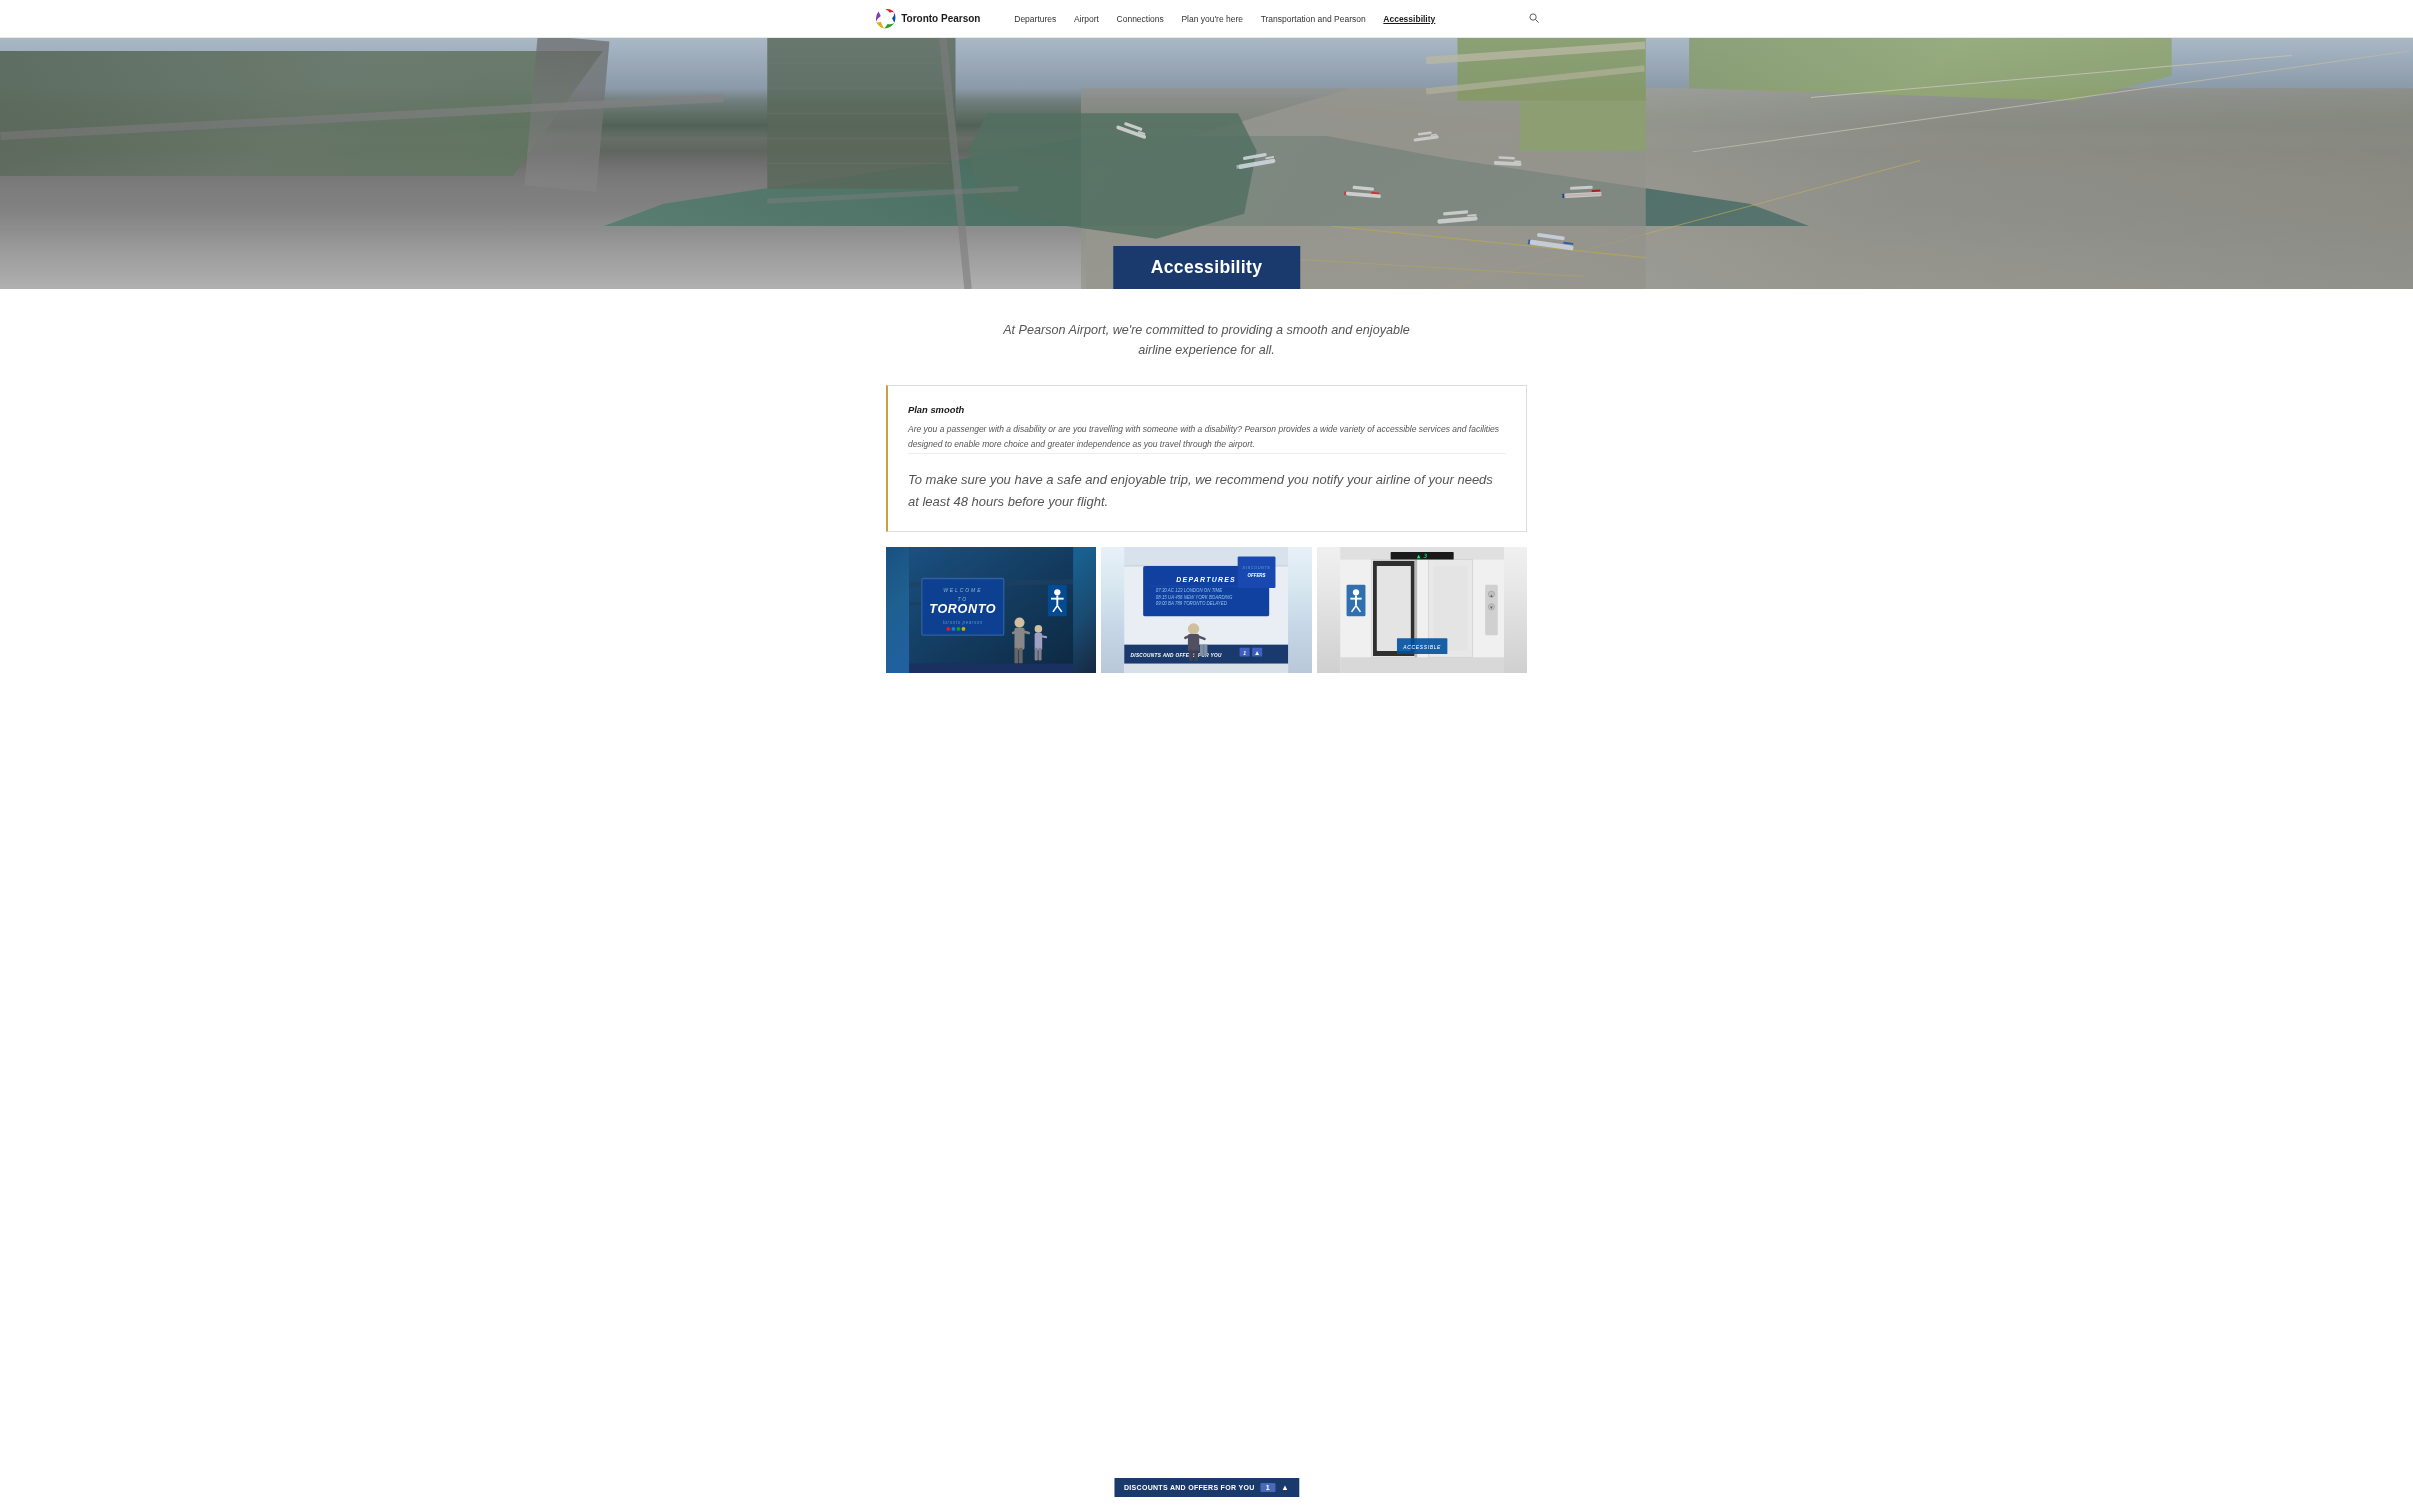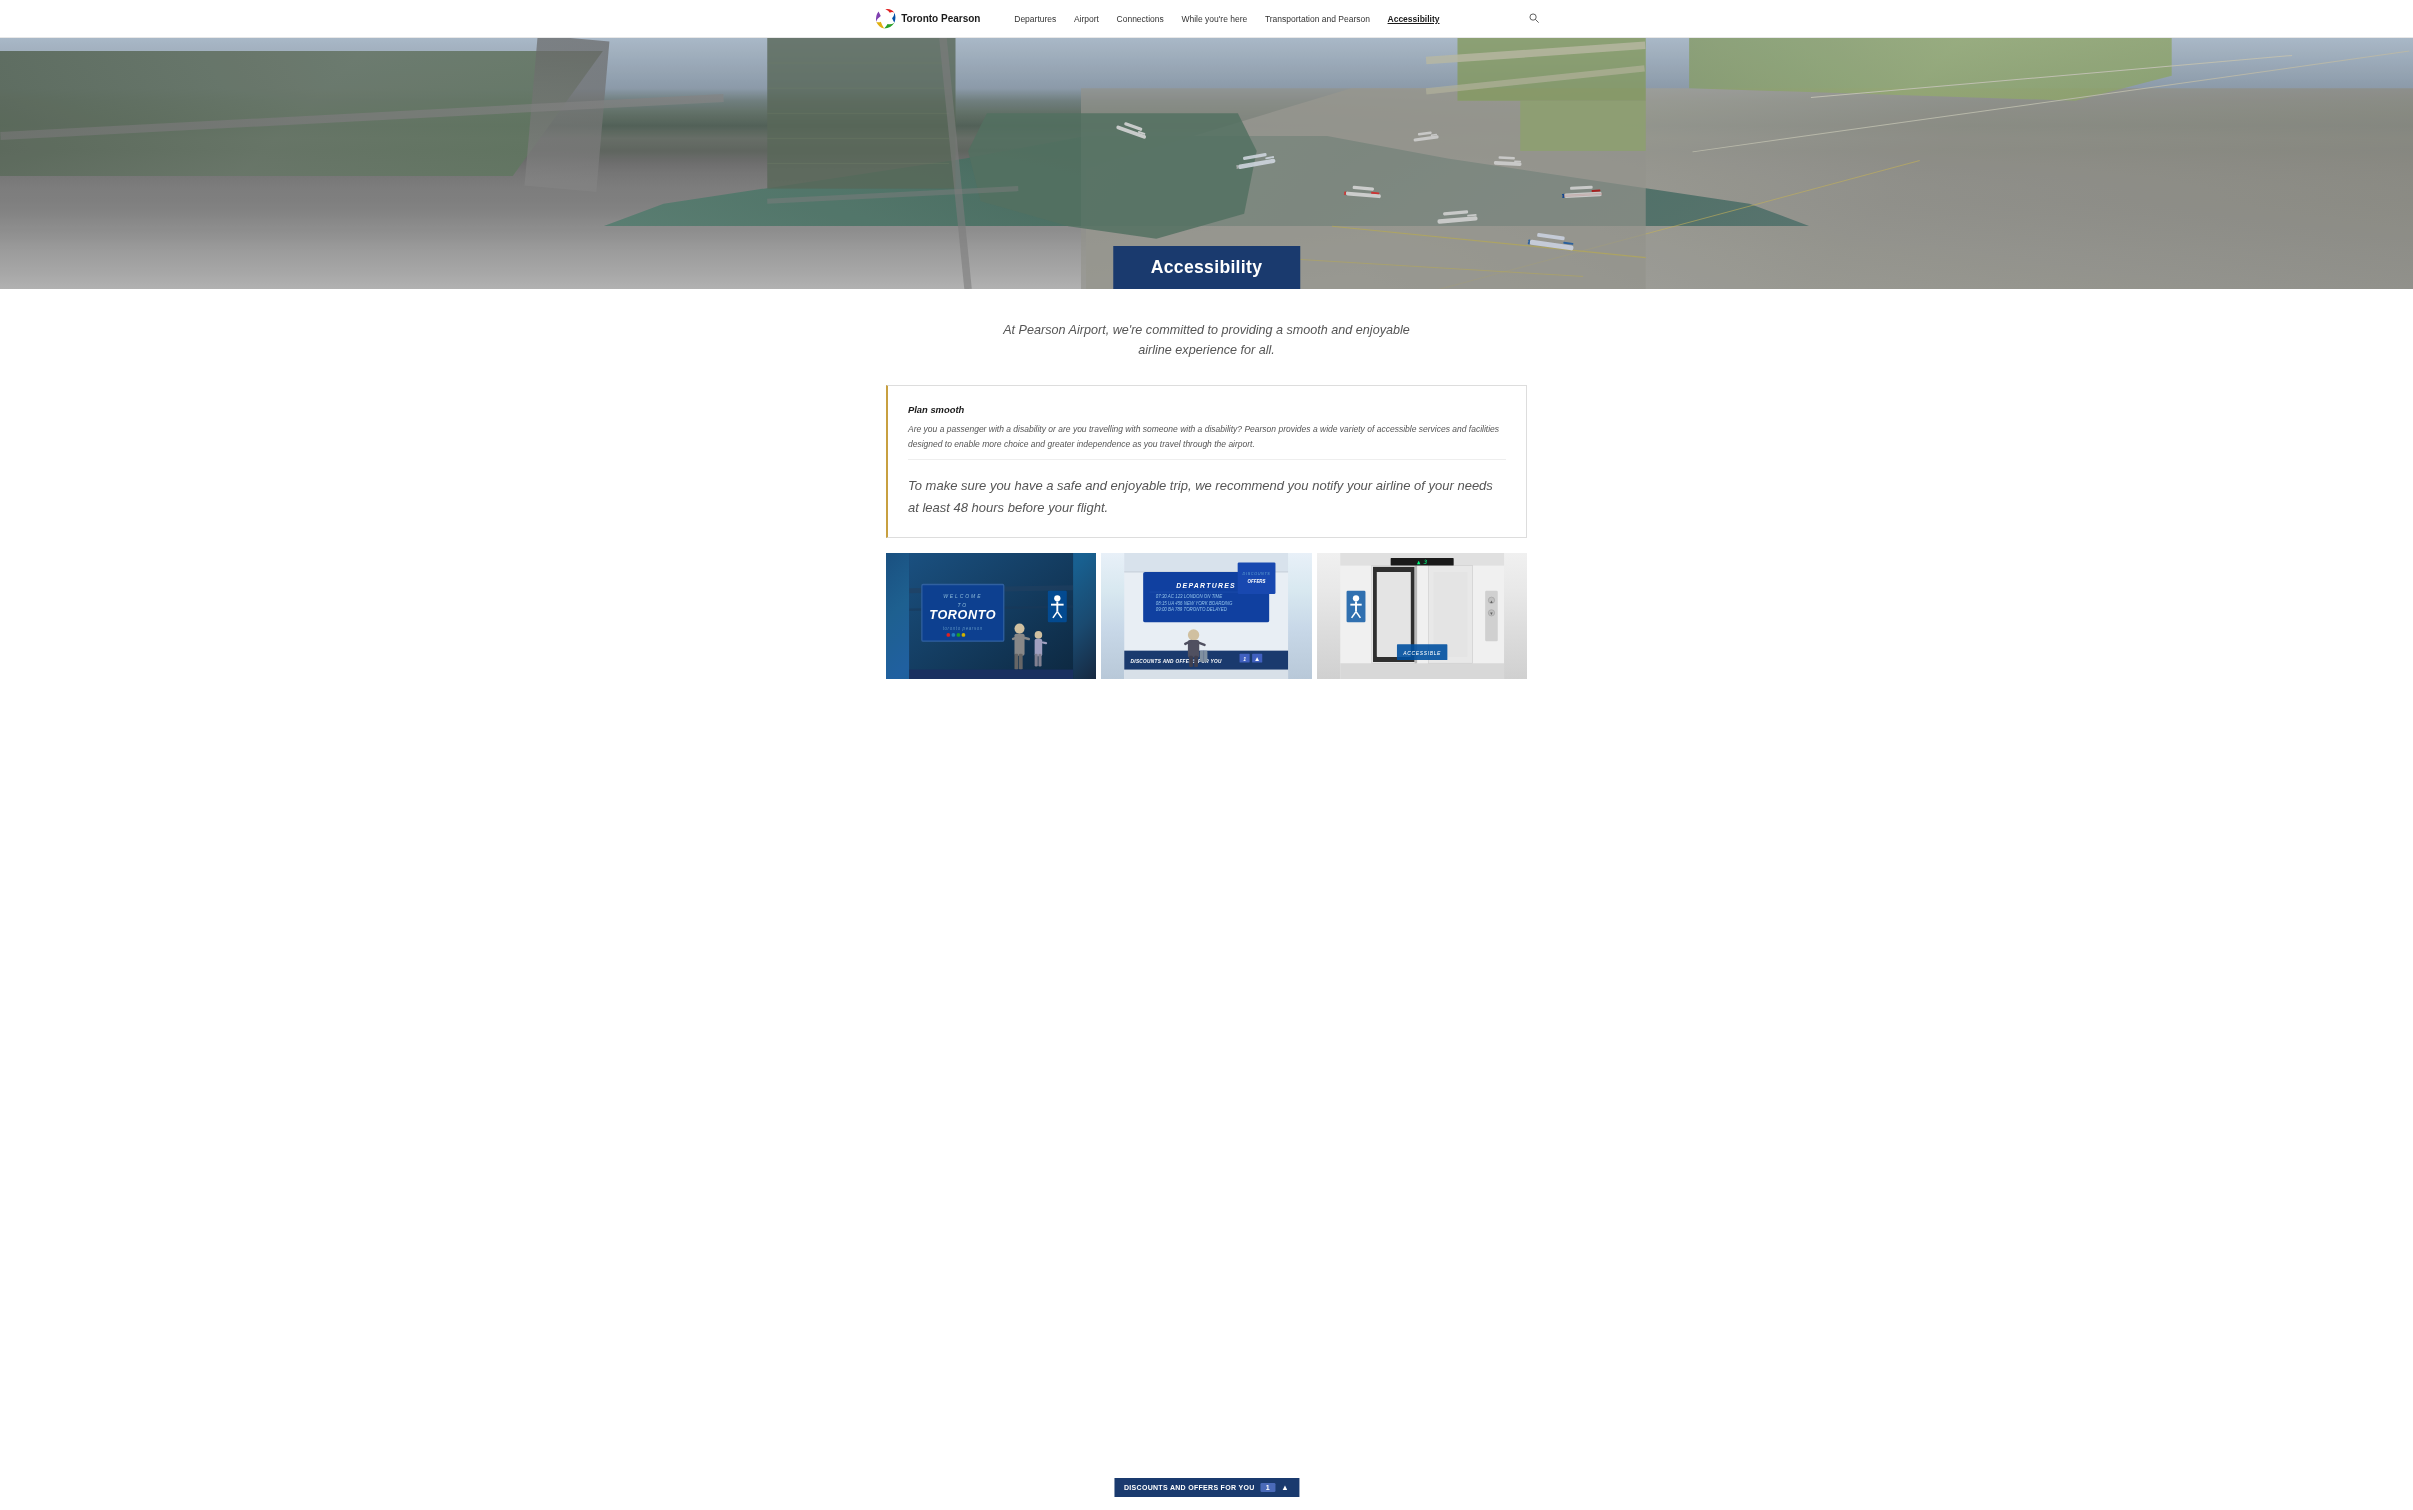--- a/index.html
+++ b/index.html
@@ -278,21 +278,21 @@
       font-size: 9.4px;
       font-weight: 700;
       color: #1a1a1a;
       margin-bottom: 7.5px;
     }
 
     .info-block-body {
       font-size: 8.5px;
       color: #555;
       line-height: 1.7;
-      margin-bottom: 8px;
+      margin-bottom: 2px;
     }
 
     .info-block-secondary {
       font-size: 13px;
       color: #555;
       line-height: 1.7;
       padding-top: 15px;
       border-top: 0.6px solid #eee;
     }
 
@@ -413,21 +413,21 @@
           <circle cx="18" cy="18" r="8" fill="white"></circle>
         </g>
       </svg>
       <span class="logo-text">Toronto Pearson</span>
     </a>
 
     <nav>
       <a class="nav-link" href="#">Departures</a>
       <a class="nav-link" href="#">Airport</a>
       <a class="nav-link" href="#">Connections</a>
-      <a class="nav-link" href="#">While you're here</a>
+      <a class="nav-link" href="#">Plan you're here</a>
       <a class="nav-link" href="#">Transportation and Pearson</a>
       <a class="nav-link active" href="#">Accessibility</a>
     </nav>
 
     <span class="nav-search">
       
       <svg width="10" height="10" viewBox="0 0 16 16" fill="none" xmlns="http://www.w3.org/2000/svg">
         <circle cx="6.5" cy="6.5" r="5" stroke="#555" stroke-width="1.5"></circle>
         <line x1="10.5" y1="10.5" x2="15" y2="15" stroke="#555" stroke-width="1.5" stroke-linecap="round"></line>
       </svg>

